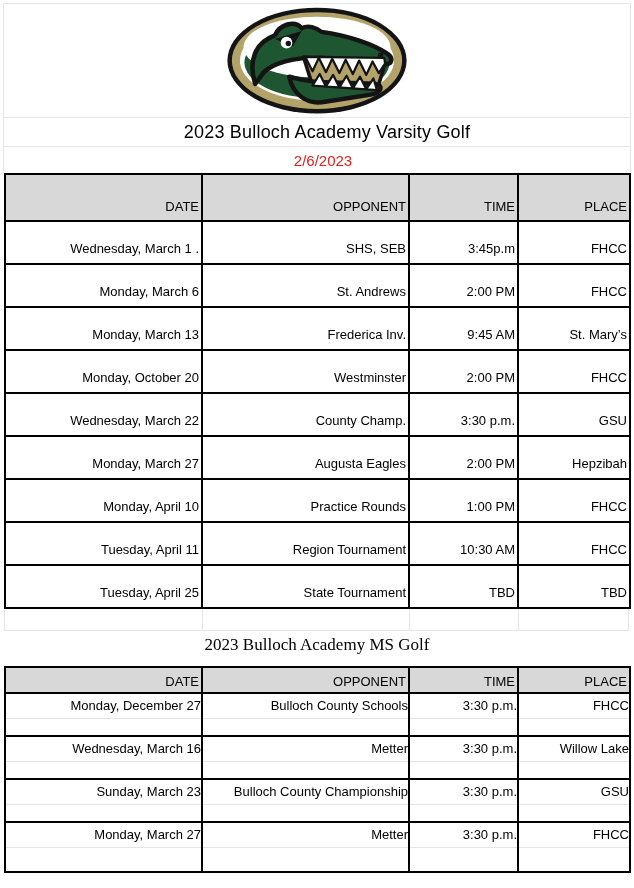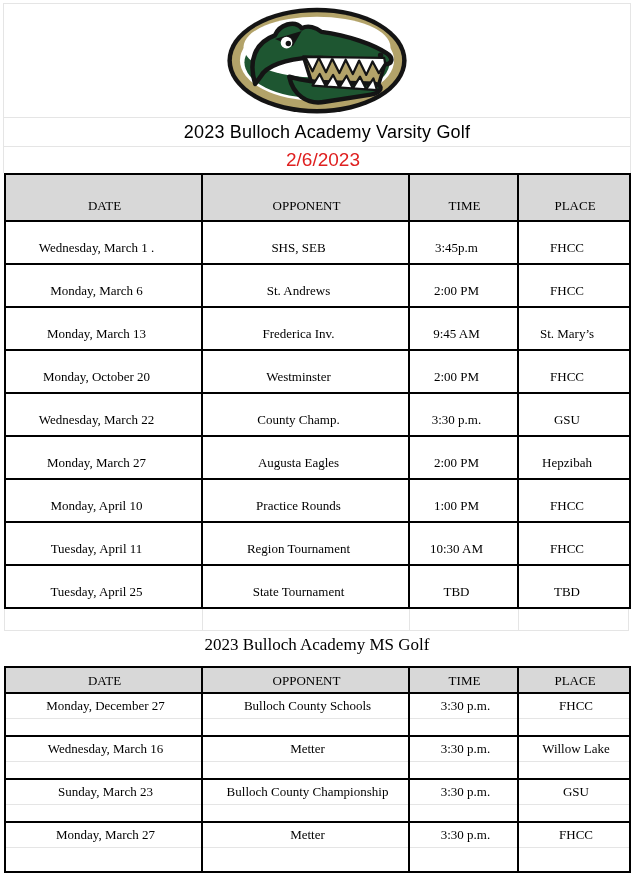--- a/index.html
+++ b/index.html
@@ -16,35 +16,35 @@
   .title-row{
     margin:0 3px;height:28px;
     border-left:1px solid #e5e5e5;border-right:1px solid #e5e5e5;border-bottom:1px solid #e5e5e5;
     display:flex;align-items:center;justify-content:center;
     font-size:18px;letter-spacing:.2px;padding-left:20px;
   }
   .date-row{
     margin:0 3px;height:26px;
     border-left:1px solid #e5e5e5;border-right:1px solid #e5e5e5;
     display:flex;align-items:center;justify-content:center;
-    font-size:19px;color:#df2020;padding-left:12px;
+    font-size:15px;color:#df2020;padding-left:12px;
   }
   
   table.sched{
     border-collapse:collapse;table-layout:fixed;
     margin-left:4px;width:625px;background:#fff;
   }
   .sched th,.sched td{
-    border:2px solid #000;font-size:13px;font-weight:normal;text-align:center;
-    overflow:hidden;white-space:nowrap;font-family:Liberation Serif, serif;
+    border:2px solid #000;font-size:13px;font-weight:normal;text-align:right;
+    overflow:hidden;white-space:nowrap;
   }
   .sched thead th{background:#d8d8d8;vertical-align:bottom;padding:0 2px 6px 4px;}
   .varsity thead tr{height:47px;}
   .varsity tbody tr{height:43px;}
-  .varsity tbody td{vertical-align:bottom;padding:0 18px 7px 4px;margin-left:24px;}
+  .varsity tbody td{vertical-align:bottom;padding:0 2px 7px 4px;margin-left:24px;}
   
   .gap-row{
     margin-left:4px;width:623px;height:21px;position:relative;
     border-left:1px solid #e5e5e5;border-right:1px solid #e5e5e5;border-bottom:1px solid #e5e5e5;
   }
   .gap-row .vline{position:absolute;top:0;bottom:0;width:1px;background:#e5e5e5;}
   .gap-row .v1{left:197px}.gap-row .v2{left:404px}.gap-row .v3{left:513px}
   .ms-title{
     height:35px;box-sizing:border-box;padding-bottom:11px;
     display:flex;align-items:flex-end;justify-content:center;font-size:17px;font-family:Liberation Serif, serif;

